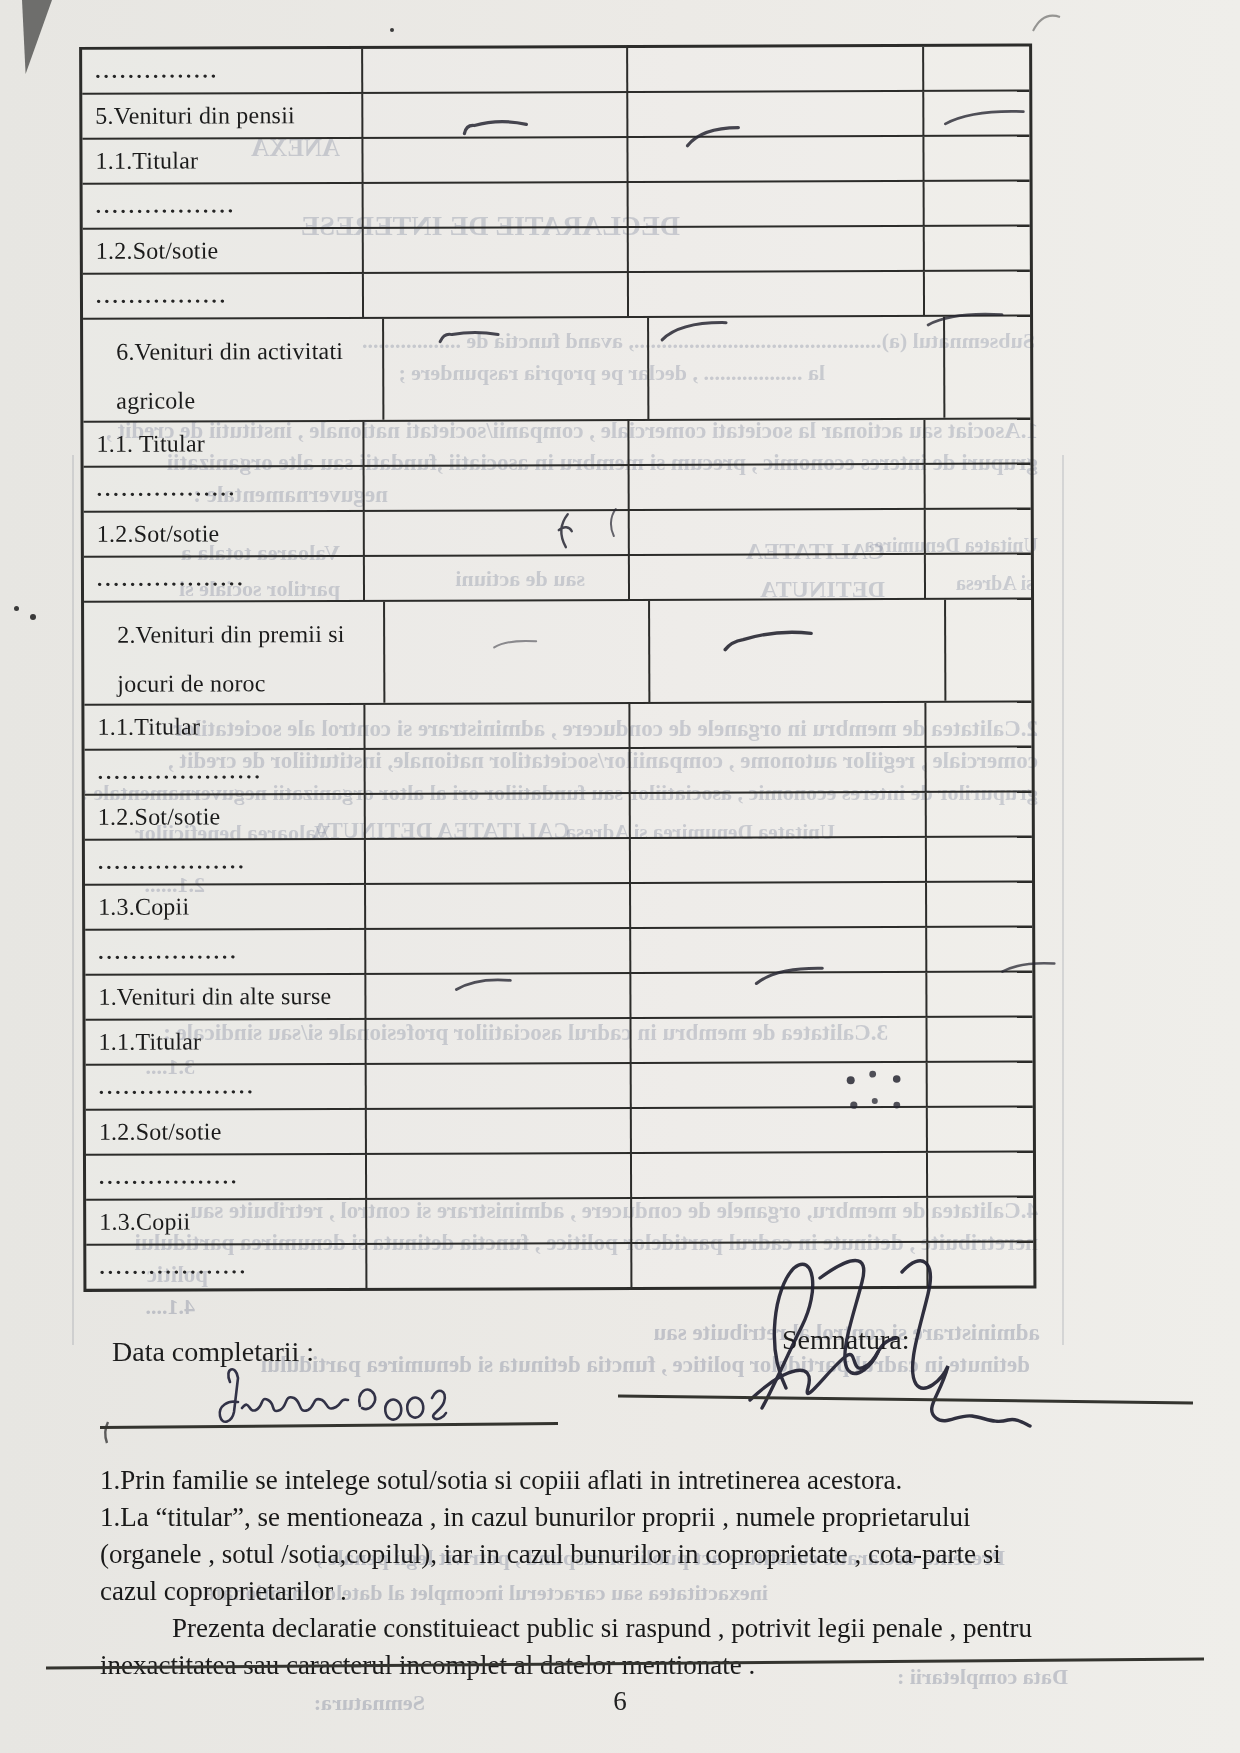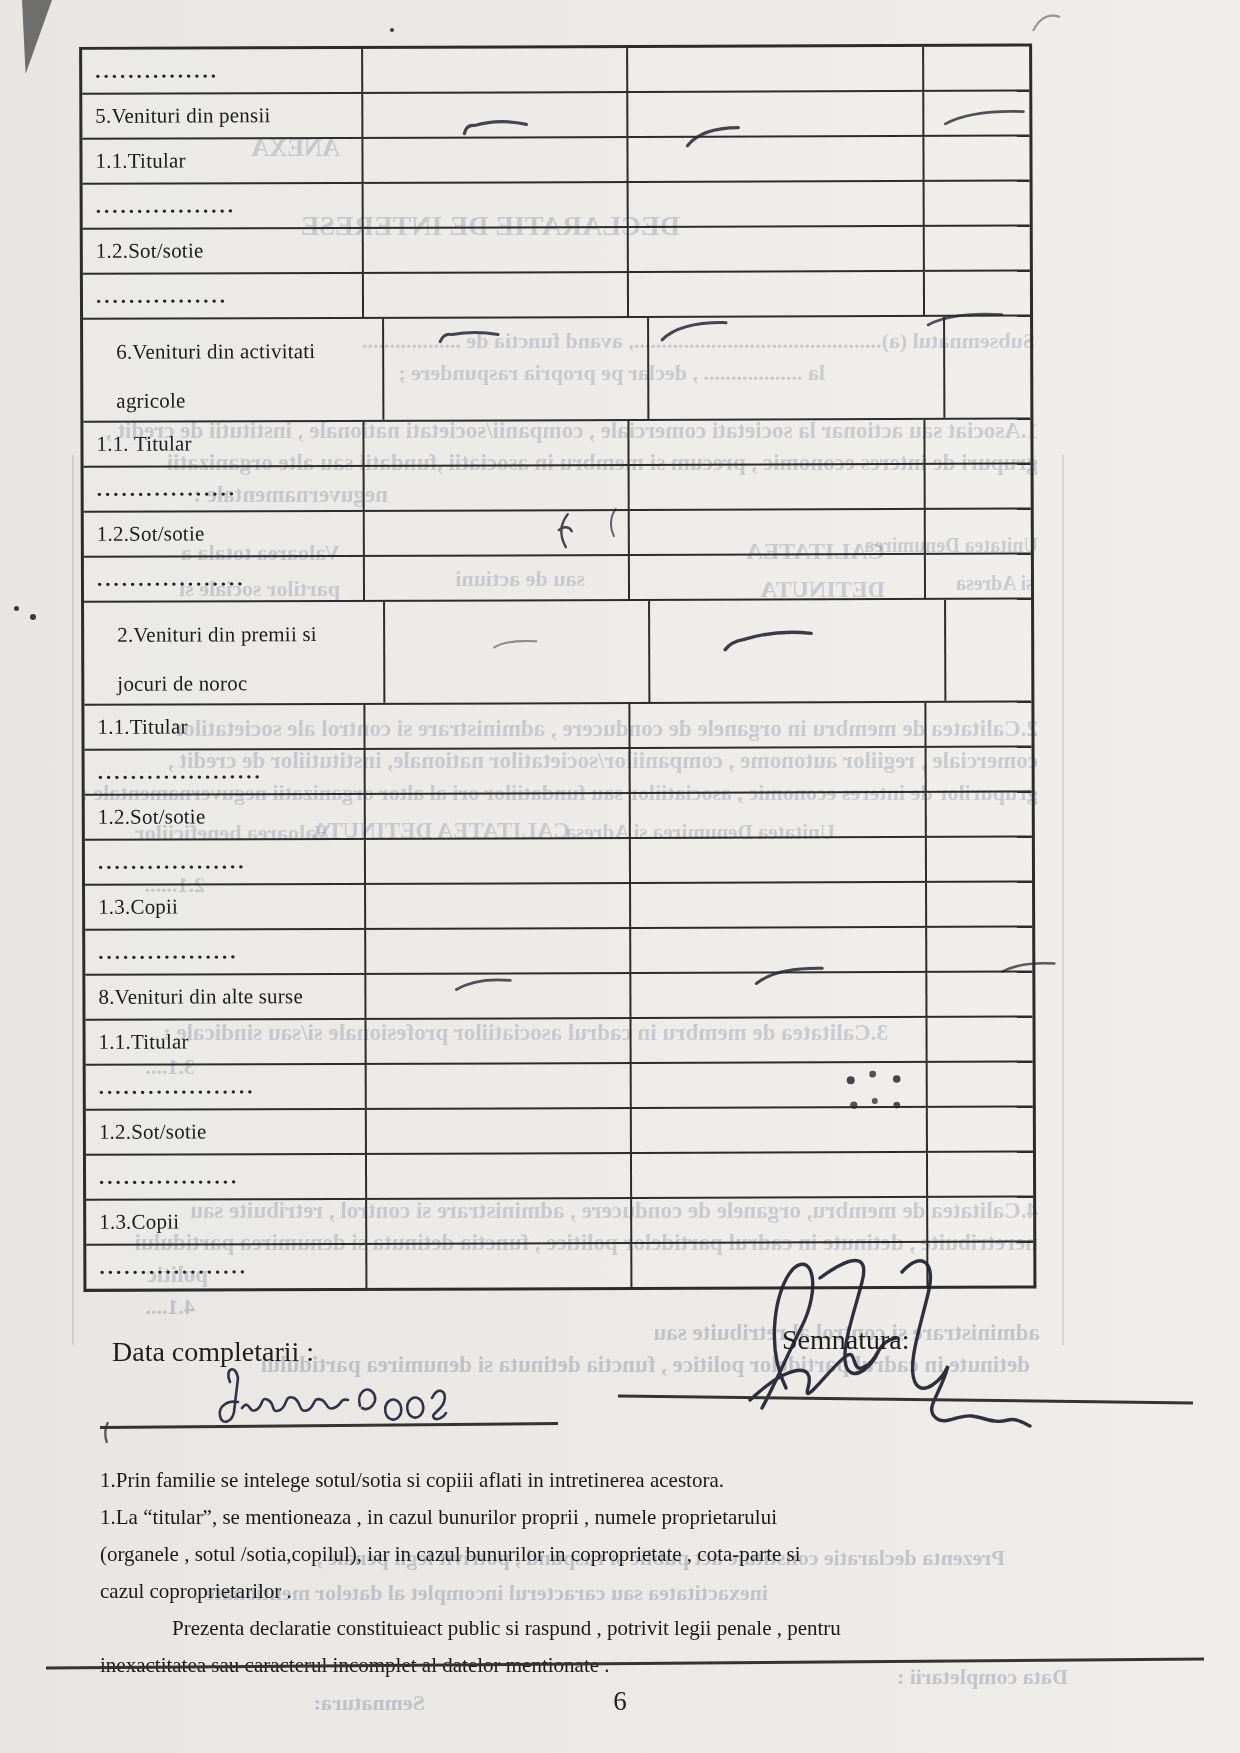--- a/index.html
+++ b/index.html
@@ -20,29 +20,29 @@
   .doc-table{position:absolute;left:82px;top:45px;width:953px;border:3px solid #2c2c2a;
     box-sizing:border-box;background:rgba(255,255,255,0.12);}
   .trow{display:flex;border-top:2px solid #2c2c2a;height:43px;box-sizing:content-box;}
   .trow:first-child{border-top:none;}
   .trow.tall{height:101px;}
   .cell{box-sizing:border-box;border-right:2px solid #2c2c2a;height:100%;}
   .cell:nth-child(1){width:281px;}
   .cell:nth-child(2){width:265px;}
   .cell:nth-child(3){width:296px;}
   .cell:nth-child(4){flex:1;border-right:none;}
-  .label-cell{display:flex;align-items:center;padding-left:13px;font-size:21px;
+  .label-cell{display:flex;align-items:center;padding-left:13px;font-size:24px;
     letter-spacing:.2px;white-space:pre-line;color:#1b1b1b;}
   .trow.tall .label-cell{align-items:flex-start;padding-top:8px;line-height:49px;margin-left:20px;}
   .label-cell.dotted{font-size:21px;letter-spacing:3px;font-weight:600;color:#242424;}
   .mark{position:absolute;overflow:visible;}
   
   .static-text{position:absolute;white-space:nowrap;}
   .rule{position:absolute;height:2.5px;background:#34342f;}
-  .notes{position:absolute;left:100px;top:1462px;width:1080px;font-size:21px;line-height:37px;color:#191919;}
+  .notes{position:absolute;left:100px;top:1462px;width:1080px;font-size:27px;line-height:37px;color:#191919;}
   .notes .nline{white-space:nowrap;}
   .notes .indent{text-indent:72px;}
   .page-number{position:absolute;left:0;right:0;top:1686px;text-align:center;font-size:27px;color:#222;}
   .tilt{position:absolute;left:0;top:0;width:100%;height:100%;transform:rotate(-0.2deg);}
   svg.mark path{fill:none;stroke:#272732;stroke-linecap:round;}
 </style>
 </head>
 <body>
 
 <div class="page">
@@ -203,21 +203,21 @@
           <div class="cell"></div>
           <div class="cell"></div>
         </div>
         <div class="trow">
           <div class="cell label-cell dotted">.................</div>
           <div class="cell"></div>
           <div class="cell"></div>
           <div class="cell"></div>
         </div>
         <div class="trow">
-          <div class="cell label-cell">8.Venituri din alte surse</div>
+          <div class="cell label-cell">1.Venituri din alte surse</div>
           <div class="cell"></div>
           <div class="cell"></div>
           <div class="cell"></div>
         </div>
         <div class="trow">
           <div class="cell label-cell">1.1.Titular</div>
           <div class="cell"></div>
           <div class="cell"></div>
           <div class="cell"></div>
         </div>

